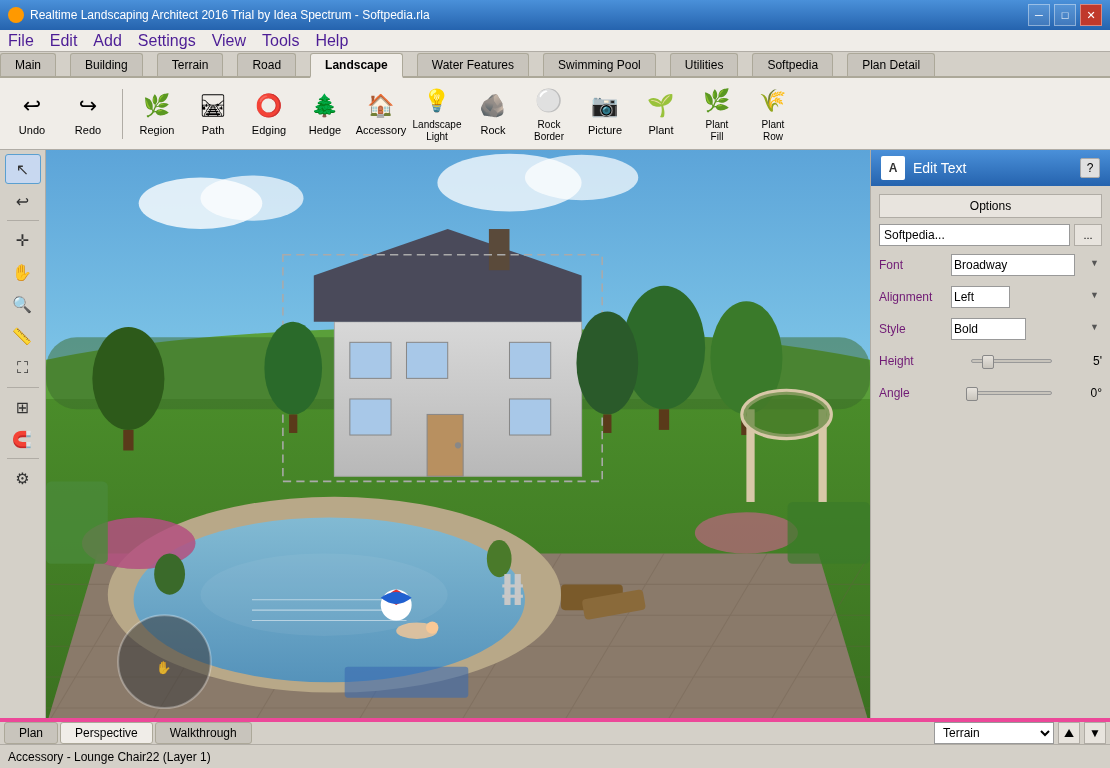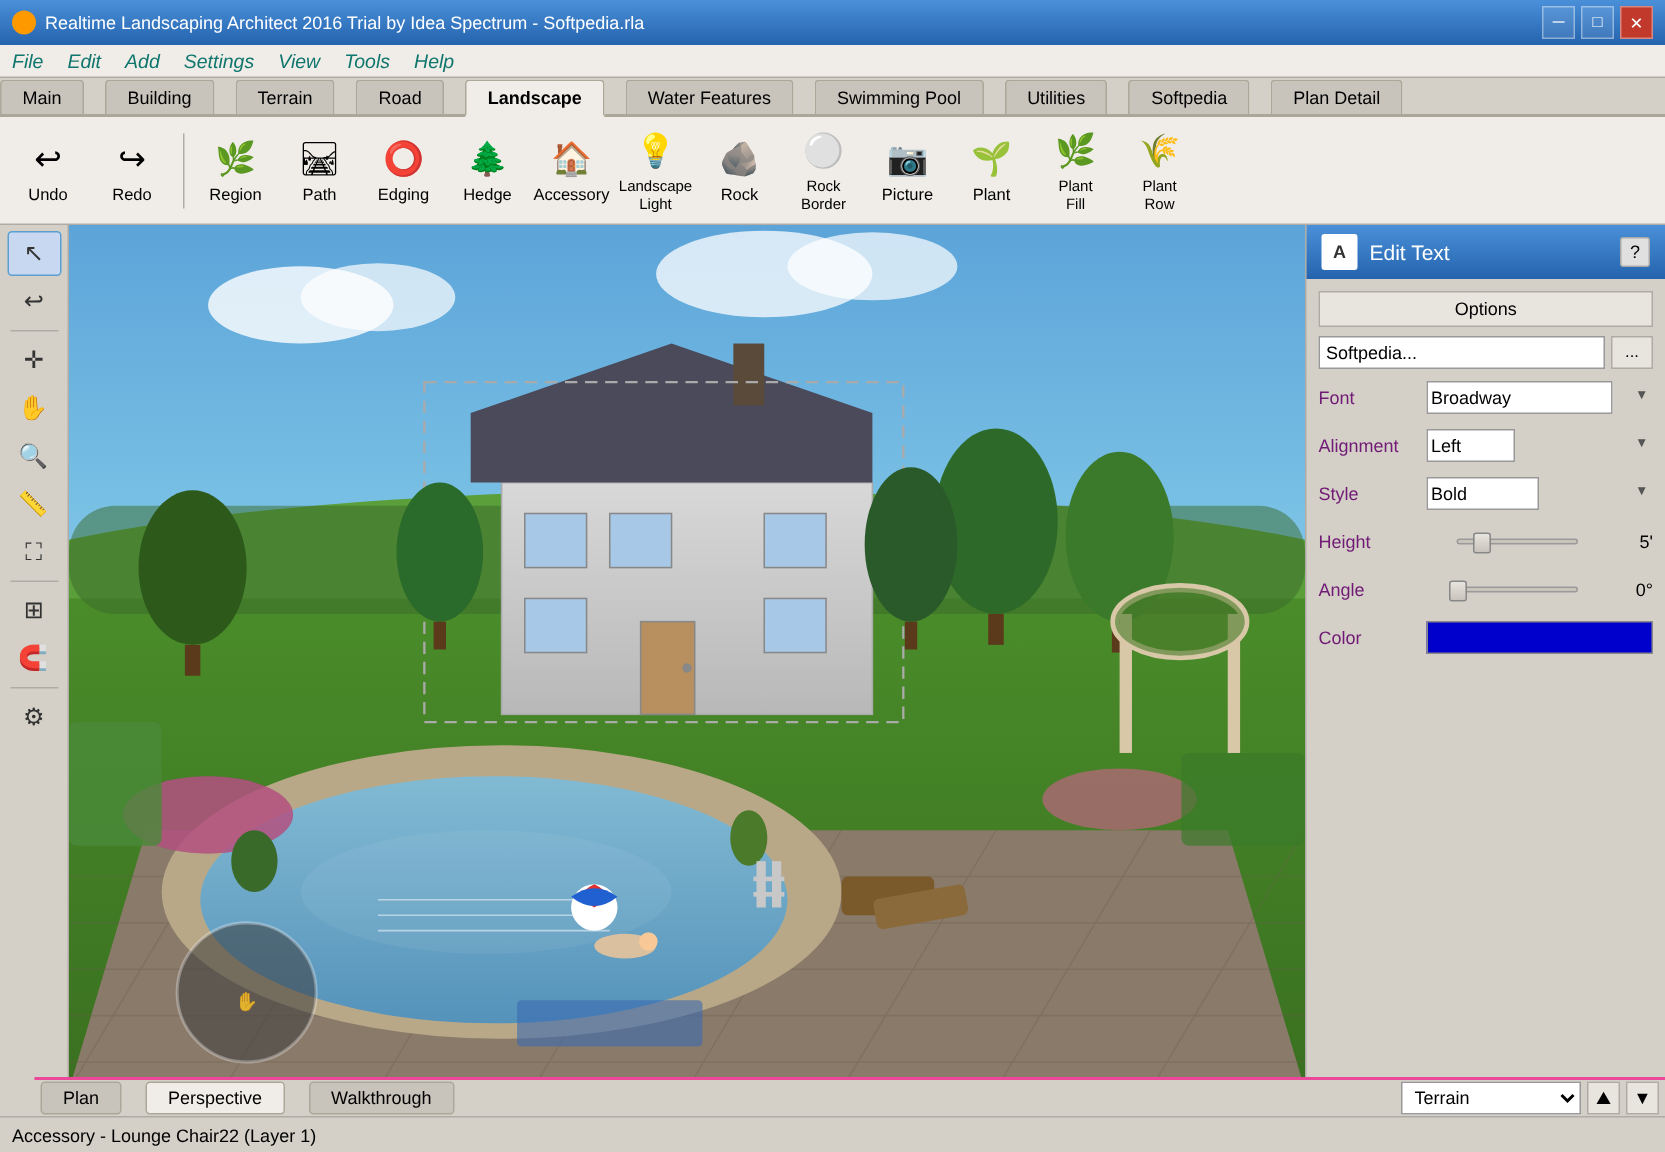--- a/index.html
+++ b/index.html
@@ -34,23 +34,22 @@
     #menubar {
       height: 22px;
       background: #f0ede8;
       display: flex;
       align-items: center;
       border-bottom: 1px solid #b0aca5;
     }
     .menu-item {
       padding: 2px 8px;
       cursor: pointer;
-      font-size: 13px;
-      color: #0f766e;
-      font-style: italic;
+      font-size: 16px;
+      color: #4c1d95;
     }
 
     
     #toptabs {
       height: 26px;
       background: #d4d0c8;
       display: flex;
       align-items: flex-end;
       border-bottom: 2px solid #aca899;
     }
@@ -317,23 +316,22 @@
       cursor: pointer;
     }
 
     
     #bottom-tabs {
       height: 26px;
       background: #d4d0c8;
       display: flex;
       align-items: center;
       padding: 2px 4px;
-      gap: 16px;
-      border-top: 2px solid #ec4899;
-      margin-left: 23px;
+      gap: 2px;
+      border-top: 4px solid #ec4899;
     }
     .bottom-tab {
       padding: 2px 14px;
       height: 22px;
       display: flex; align-items: center;
       cursor: pointer;
       font-size: 12px;
       background: #c8c4bc;
       border: 1px solid #aca899;
       border-radius: 3px;
@@ -699,24 +697,20 @@
       </div>
 
       <div class="prop-slider-row">
         <span class="prop-label">Angle</span>
         <div class="slider-track">
           <div class="slider-thumb" style="left: 0%;"></div>
         </div>
         <span class="prop-value">0°</span>
       </div>
 
-      <div class="prop-row">
-        <span class="prop-label">Color</span>
-        <div class="color-swatch" style="background: #0000cc;"></div>
-      </div>
     </div>
   </div>
 </div>
 
 <div id="bottom-tabs">
   <div class="bottom-tab">Plan</div>
   <div class="bottom-tab active">Perspective</div>
   <div class="bottom-tab">Walkthrough</div>
   <div class="bottom-right">
     <select class="terrain-select">

